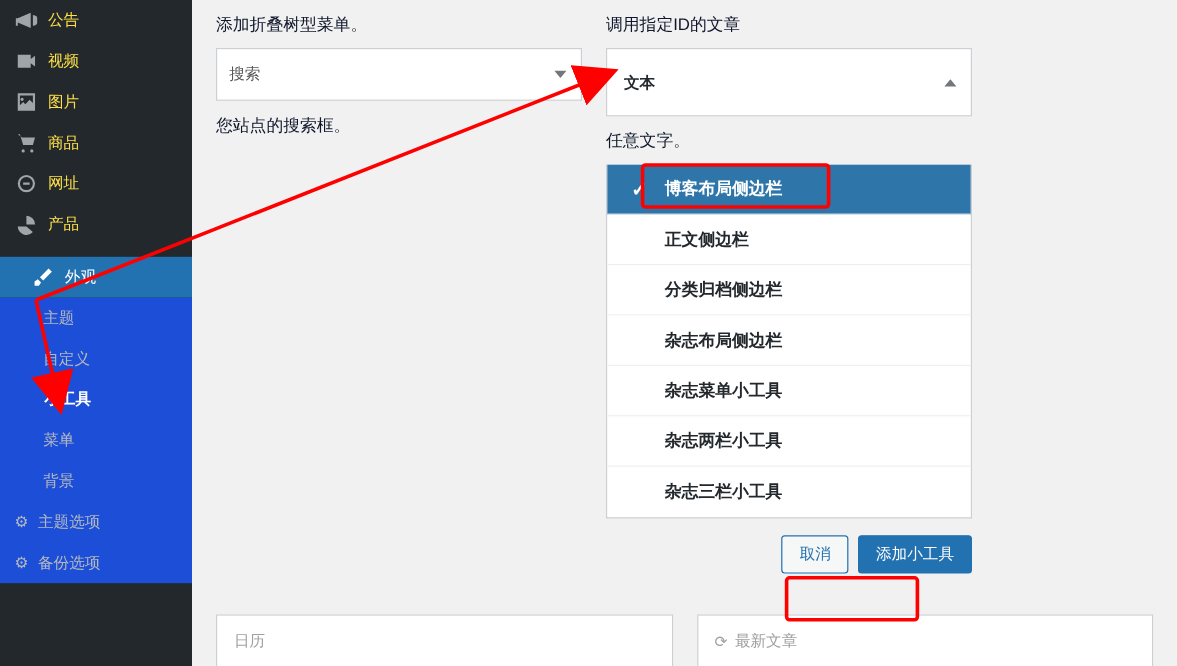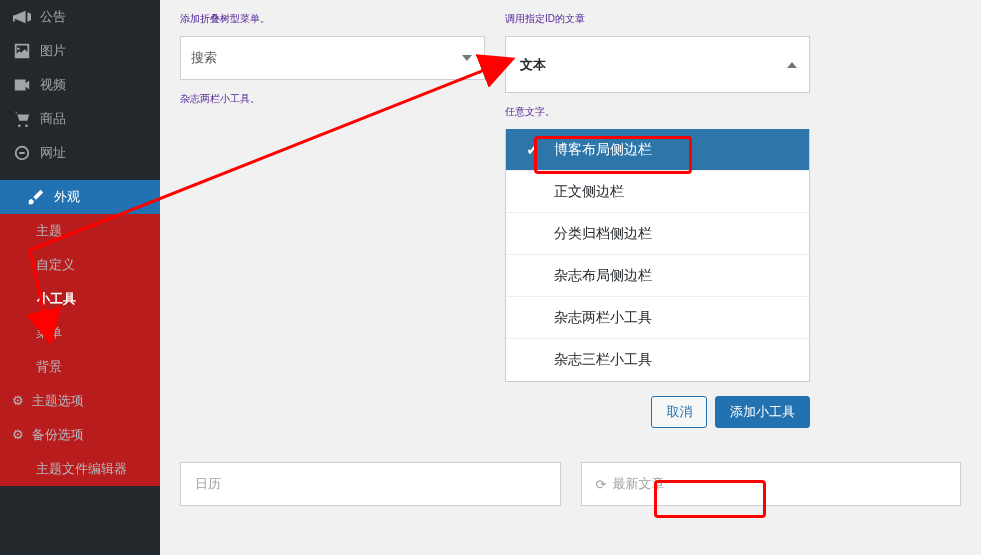--- a/index.html
+++ b/index.html
@@ -1,46 +1,46 @@
 <!DOCTYPE html>
 <html><head>
   <meta charset="utf-8">
   <style>
     * { margin: 0; padding: 0; box-sizing: border-box; }
     body { font-family: -apple-system, "Segoe UI", "Microsoft YaHei", sans-serif; font-size: 13px; color: #444; background: #f1f1f1; width: 981px; height: 555px; overflow: hidden; position: relative; }
     
     .sidebar { position: absolute; left: 0; top: 0; width: 160px; height: 555px; background: #23282d; color: #eee; }
-    .menu-item { display: flex; align-items: center; padding: 0 12px; height: 34px; color: #a3a3a3; cursor: pointer; }
+    .menu-item { display: flex; align-items: center; padding: 0 12px; height: 34px; color: #fde047; cursor: pointer; }
     .menu-item .icon { width: 20px; height: 20px; margin-right: 8px; display: flex; align-items: center; justify-content: center; fill: #a0a5aa; }
     .menu-item.active { background: #2271b1; color: #fff; position: relative; padding-left: 26px; }
     .menu-item.active .icon { fill: #fff; }
     .menu-item.active::after { content: ''; position: absolute; right: -8px; top: 50%; transform: translateY(-50%); border: 8px solid transparent; border-right-color: #f1f1f1; }
-    .submenu { background: #b91c1c; }
+    .submenu { background: #1d4ed8; }
     .submenu-item { padding: 8px 12px 8px 36px; color: #b4b9be; cursor: pointer; }
     .submenu-item.current { color: #fff; font-weight: 600; padding-left: 37px; }
     
     .content { position: absolute; left: 160px; top: 0; right: 0; bottom: 0; padding: 0 20px; background: #f1f1f1; }
     
     .widget-col { float: left; width: 305px; margin-right: 20px; }
     .widget-col.right { margin-right: 0; }
     
-    .help-text { color: #4c1d95; font-size: 10px; padding: 12px 0 10px; }
+    .help-text { color: #0f172a; font-size: 14px; padding: 12px 0 10px; }
     
     .dropdown-closed { background: #fff; border: 1px solid #ccd0d4; height: 44px; display: flex; align-items: center; padding: 0 10px; position: relative; cursor: pointer; color: #555; }
     .dropdown-closed .arrow { position: absolute; right: 12px; top: 50%; transform: translateY(-50%); width: 0; height: 0; border-left: 5px solid transparent; border-right: 5px solid transparent; border-top: 6px solid #72777c; }
     
     .widget-open { border: 1px solid #ccd0d4; background: #fff; }
     .widget-header { height: 55px; display: flex; align-items: center; padding: 0 14px; position: relative; cursor: pointer; font-weight: 600; color: #23282d; }
     .widget-header .arrow-up { position: absolute; right: 12px; top: 50%; transform: translateY(-50%); width: 0; height: 0; border-left: 5px solid transparent; border-right: 5px solid transparent; border-bottom: 6px solid #72777c; }
     
     .area-list { border: 1px solid #ccd0d4; border-top: 0; max-height: 325px; overflow-y: auto; position: relative; }
     .area-list::-webkit-scrollbar { width: 16px; }
     .area-list::-webkit-scrollbar-track { background: #f1f1f1; }
     .area-list::-webkit-scrollbar-thumb { background: #c1c1c1; }
-    .area-item { height: 42px; display: flex; align-items: center; padding: 0 20px 0 48px; background: #fff; border-bottom: 1px solid #eee; cursor: pointer; position: relative; font-size: 14px; color: #23282d; }
+    .area-item { height: 42px; display: flex; align-items: center; padding: 0 20px 0 48px; background: #fff; border-bottom: 1px solid #eee; cursor: pointer; position: relative; font-size: 14px; color: #23282d; font-weight: bold; }
     .area-item:last-child { border-bottom: 0; }
     .area-item.selected { background: #2e76aa; color: #fff; }
     .area-item.selected::before { content: '✓'; position: absolute; left: 20px; color: #fff; font-size: 16px; font-weight: bold; }
     
     .actions { text-align: right; padding: 14px 0; }
     .btn { display: inline-block; padding: 6px 14px; font-size: 13px; cursor: pointer; border-radius: 3px; }
     .btn-cancel { background: #f6f7f7; border: 1px solid #2271b1; color: #2271b1; margin-right: 4px; }
     .btn-primary { background: #2271b1; border: 1px solid #2271b1; color: #fff; }
     
     .hl { position: absolute; border: 3px solid #ff0000; border-radius: 4px; pointer-events: none; z-index: 100; }
@@ -58,97 +58,105 @@
     <span class="icon">
         <svg viewBox="0 0 20 20" width="18" height="18">
           <path d="M2 8l12-5v14L2 12v3H0V8h2zm14-3a4 4 0 010 10V5z"></path>
         </svg>
       </span>
     <span>公告</span>
   </div>
   <div class="menu-item">
     <span class="icon">
         <svg viewBox="0 0 20 20" width="18" height="18">
+          <path d="M2 4h12v12H2V4zm12 4l4-3v10l-4-3V8z"></path>
+        </svg>
+      </span>
+    <span>视频</span>
+  </div>
+  <div class="menu-item">
+    <span class="icon">
+        <svg viewBox="0 0 20 20" width="18" height="18">
           <path d="M2 2h16v16H2V2zm2 2v9l3-3 2 2 4-4 3 3V4H4zm2 2a1.5 1.5 0 110 3 1.5 1.5 0 010-3z"></path>
         </svg>
       </span>
     <span>图片</span>
-  </div>
-  <div class="menu-item">
-    <span class="icon">
-        <svg viewBox="0 0 20 20" width="18" height="18">
-          <path d="M2 4h12v12H2V4zm12 4l4-3v10l-4-3V8z"></path>
-        </svg>
-      </span>
-    <span>视频</span>
   </div>
   <div class="menu-item">
     <span class="icon">
         <svg viewBox="0 0 20 20" width="18" height="18">
           <path d="M2 2h2l3 10h9l2-7H6M7 16a1.5 1.5 0 110 3 1.5 1.5 0 010-3zm8 0a1.5 1.5 0 110 3 1.5 1.5 0 010-3z"></path>
         </svg>
       </span>
     <span>商品</span>
   </div>
   <div class="menu-item">
     <span class="icon">
         <svg viewBox="0 0 20 20" width="18" height="18">
           <path d="M10 2a8 8 0 100 16 8 8 0 000-16zm0 2a6 6 0 110 12 6 6 0 010-12zM7 9h6v2H7V9z"></path>
         </svg>
       </span>
     <span>网址</span>
+  </div>
+  <div class="menu-item">
+    <span class="icon">
+        <svg viewBox="0 0 20 20" width="18" height="18">
+          <path d="M10 2a8 8 0 018 8h-8V2zM2 12a8 8 0 0014 5l-6-5H2z"></path>
+        </svg>
+      </span>
+    <span>产品</span>
   </div>
 
   <div style="height:10px"></div>
 
   <div class="menu-item active">
     <span class="icon">
         <svg viewBox="0 0 20 20" width="18" height="18">
           <path d="M15 2l3 3-8 8-3-3 8-8zM5 12l3 3-2 3-4 0 0-4 3-2z"></path>
         </svg>
       </span>
     <span>外观</span>
   </div>
   <div class="submenu">
     <div class="submenu-item">主题</div>
     <div class="submenu-item">自定义</div>
     <div class="submenu-item current">小工具</div>
     <div class="submenu-item">菜单</div>
     <div class="submenu-item">背景</div>
     <div class="submenu-item"><span style="margin-left:-24px;margin-right:8px">⚙</span><span>主题选项</span></div>
     <div class="submenu-item"><span style="margin-left:-24px;margin-right:8px">⚙</span><span>备份选项</span></div>
-    <div class="submenu-item">主题文件编辑器</div>
   </div>
 </div>
 
 <div class="content">
   <div class="widget-col">
     <div class="help-text">添加折叠树型菜单。</div>
     <div class="dropdown-closed">
       <span>搜索</span>
       <span class="arrow"></span>
     </div>
-    <div class="help-text">杂志两栏小工具。</div>
+    <div class="help-text">您站点的搜索框。</div>
   </div>
 
   <div class="widget-col right">
     <div class="help-text">调用指定ID的文章</div>
     <div class="widget-open">
       <div class="widget-header">
         <span>文本</span>
         <span class="arrow-up"></span>
       </div>
     </div>
     <div class="help-text">任意文字。</div>
 
     <div class="area-list">
       <div class="area-item selected">博客布局侧边栏</div>
       <div class="area-item">正文侧边栏</div>
       <div class="area-item">分类归档侧边栏</div>
       <div class="area-item">杂志布局侧边栏</div>
+      <div class="area-item">杂志菜单小工具</div>
       <div class="area-item">杂志两栏小工具</div>
       <div class="area-item">杂志三栏小工具</div>
     </div>
 
     <div class="actions">
       <span class="btn btn-cancel">取消</span>
       <span class="btn btn-primary">添加小工具</span>
     </div>
   </div>
 

